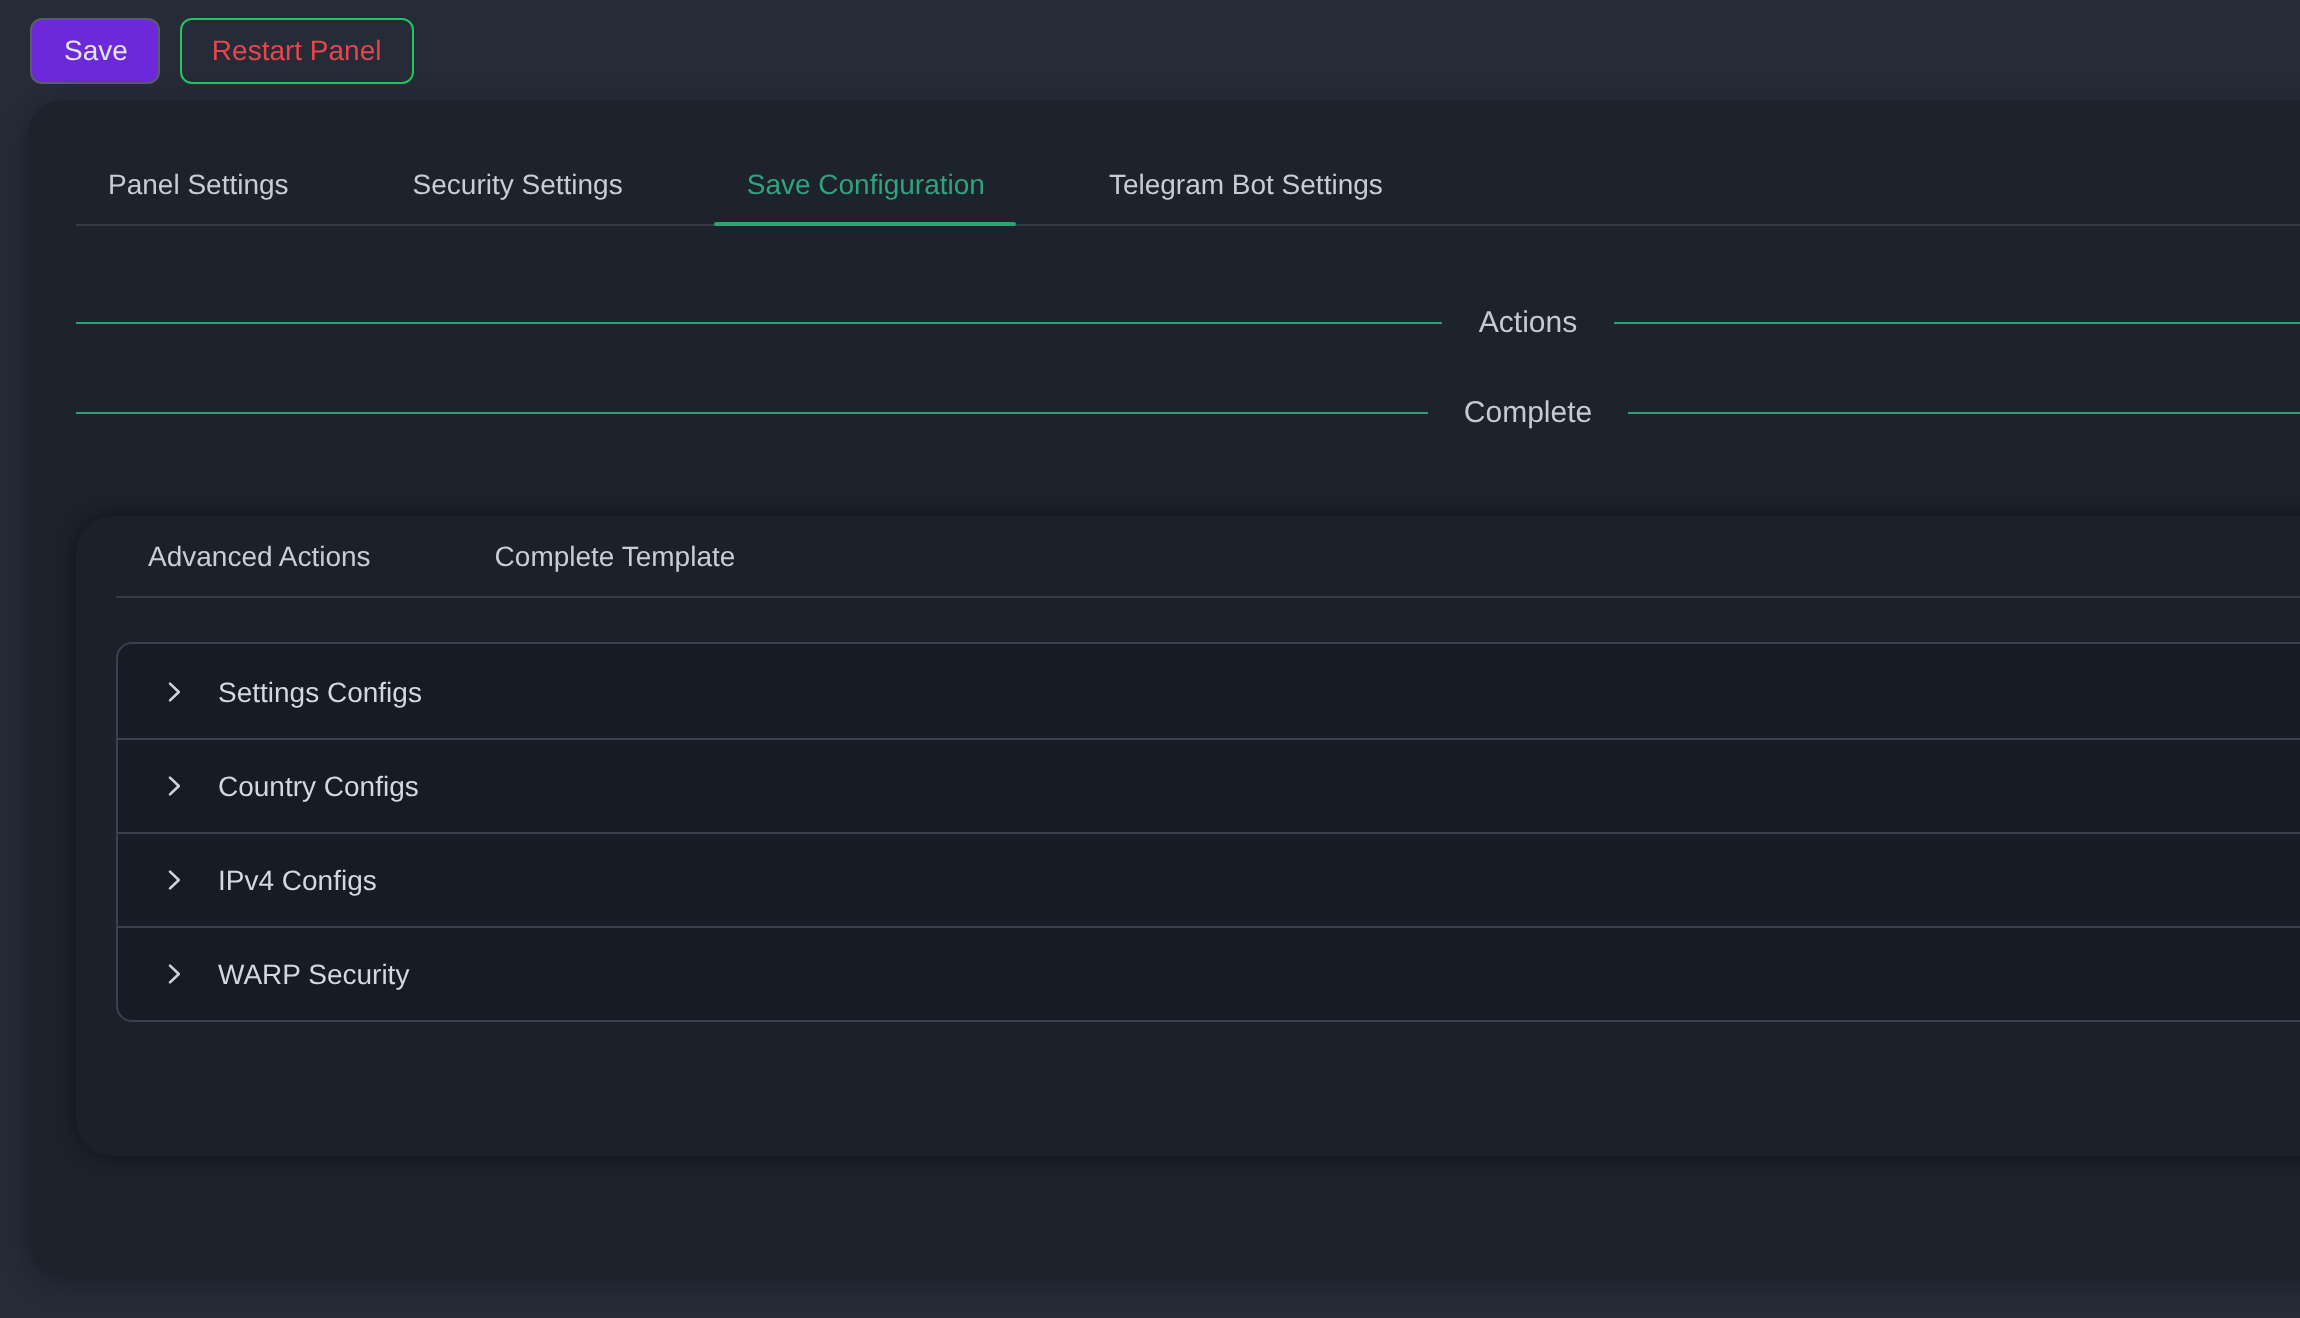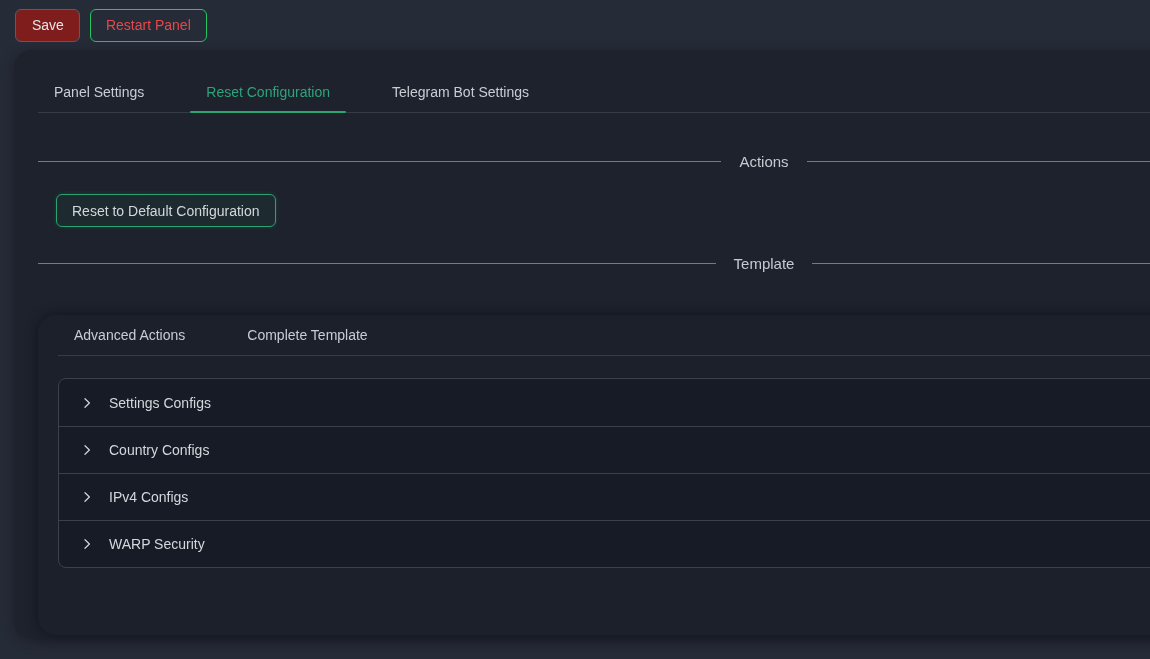--- a/index.html
+++ b/index.html
@@ -23,21 +23,21 @@
     height: 33px;
     padding: 0 15px;
     border-radius: 6px;
     font-size: 14px;
     display: inline-flex;
     align-items: center;
     cursor: pointer;
     background: transparent;
   }
   .btn-save {
-    background: #7f1d1d;
+    background: #6d28d9;
     border: 1px solid #585d68;
     color: #e3e5e9;
     padding-left: 16px;
   }
   .btn-restart {
     background: transparent;
     border: 1px solid #22c55e;
     color: #e84749;
   }
 
@@ -142,41 +142,41 @@
 <div class="topbar">
   <button class="btn btn-save">Save</button>
   <button class="btn btn-restart">Restart Panel</button>
 </div>
 
 <div class="outer-card">
 
   
   <div class="tabs-row tabs-main">
     <div class="tab">Panel Settings</div>
+    <div class="tab">Security Settings</div>
     <div class="tab active">
-      <span>Reset Configuration</span>
+      <span>Save Configuration</span>
       <span class="inkbar"></span>
     </div>
     <div class="tab">Telegram Bot Settings</div>
   </div>
 
   
   <div class="divider divider-actions">
     <span class="line"></span>
     <span class="title">Actions</span>
     <span class="line"></span>
   </div>
 
   
-  <button class="btn btn-reset">Reset to Default Configuration</button>
 
   
   <div class="divider divider-templates">
     <span class="line"></span>
-    <span class="title">Template</span>
+    <span class="title">Complete</span>
     <span class="line"></span>
   </div>
 
   
   <div class="templates-card">
 
     <div class="tabs-row tabs-inner">
       <div class="tab">Advanced Actions</div>
       <div class="tab">Complete Template</div>
     </div>

